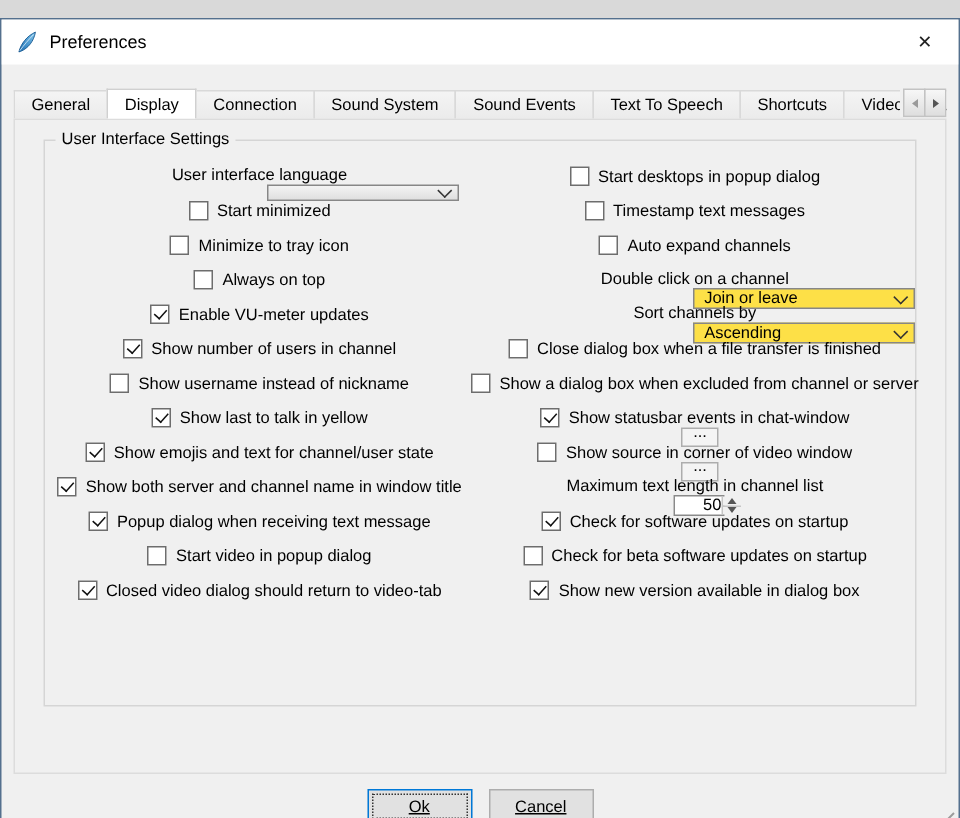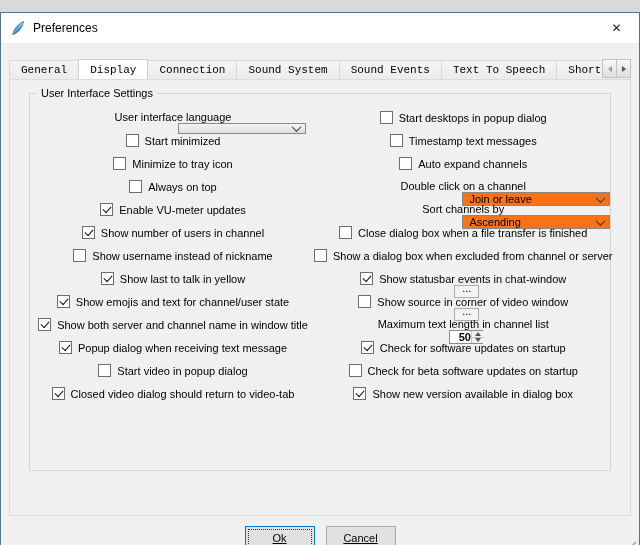--- a/index.html
+++ b/index.html
@@ -11,21 +11,21 @@
   }
   
   .titlebar { height:30px; background:#ffffff; display:flex; align-items:center; padding-left:9px; }
   .app-icon { width:16px; height:16px; margin-right:7px; flex:none; }
   .win-title { font-size:12px; }
   .close-btn { margin-left:auto; width:45px; height:30px; display:flex; align-items:center; justify-content:center;
                font-size:12px; color:#222; cursor:default; }
   
   .tabbar { position:relative; margin:15px 8px 0; height:21px; display:flex; align-items:flex-end; overflow:hidden; z-index:2; }
   .tab { height:19px; padding:3px 11px 0; background:linear-gradient(#f4f4f4,#ebebeb);
-         border:1px solid #d9d9d9; border-bottom:none; white-space:nowrap;font-family:Liberation Mono, monospace; }
+         border:1px solid #d9d9d9; border-bottom:none; white-space:nowrap; }
   .tab + .tab { margin-left:-1px; }
   .tab.active { height:21px; padding-top:4px; background:#fff; border:1px solid #d0d0d0; border-bottom:1px solid #fff;
                 margin-bottom:-1px; position:relative; z-index:3; }
   .tabscroll { position:absolute; right:0; bottom:1px; display:flex; z-index:4; background:#f0f0f0; padding-left:2px; }
   .tabscroll .sc { width:15px; height:19px; border:1px solid #c3c3c3; background:linear-gradient(#f7f7f7,#dedede);
                    display:flex; align-items:center; justify-content:center; }
   .tabscroll .sc + .sc { margin-left:-1px; }
   .tri-l { width:0; height:0; border-top:3px solid transparent; border-bottom:3px solid transparent; border-right:4px solid #9a9a9a; }
   .tri-r { width:0; height:0; border-top:3px solid transparent; border-bottom:3px solid transparent; border-left:4px solid #555; }
   
@@ -38,34 +38,34 @@
   .row { height:23px; display:flex; align-items:center; white-space:nowrap;flex-direction:column; }
   .txt { white-space:nowrap; }
   
   .cb { display:flex; align-items:center; cursor:default; }
   .cb .box { width:13px; height:13px; border:1px solid #6d6d6d; background:#fff; position:relative; flex:none; margin-right:6px; }
   .cb[data-checked="true"] .box::after {
     content:""; position:absolute; left:2px; top:2px; width:7px; height:4px;
     border-left:1.6px solid #111; border-bottom:1.6px solid #111; transform:rotate(-48deg);
   }
   
-  .combo { height:21px; border:1px solid #878787; background:#f97316; display:flex; align-items:center; }
+  .combo { height:21px; border:1px solid #878787; background:#fde047; display:flex; align-items:center; }
   .combo .val { flex:1; padding-left:6px; overflow:hidden; white-space:nowrap; }
   .combo .chev { width:17px; display:flex; align-items:center; justify-content:center; flex:none; }
   .combo .chev::after { content:""; width:6px; height:6px; border-right:1.4px solid #333; border-bottom:1.4px solid #333;
                         transform:rotate(45deg) translate(-1px,-1px); }
   .combo.gray { background:linear-gradient(#f3f3f3,#dfdfdf); }
   .combo.w128 { width:128px; margin-left:auto; margin-right:2px; }
   .combo.w148 { width:148px; margin-left:auto; margin-right:2px; }
   
   .dots { width:25px; height:19px; margin-left:7px; border:1px solid #adadad; background:#f4f4f4;
           font-family:inherit; font-size:11px; line-height:5px; padding:0 0 6px; color:#000; }
   
   .spin { display:flex; width:34px; height:20px; border:1px solid #8a8a8a; background:#fff; margin-left:5px; }
-  .spin .sval { flex:1; display:flex; align-items:center; padding-left:9px;font-weight:bold; }
+  .spin .sval { flex:1; display:flex; align-items:center; padding-left:19px; }
   .spin .btns { width:13px; display:flex; flex-direction:column; border-left:1px solid #c5c5c5; flex:none; }
   .spin .sb { flex:1; background:#f0f0f0; display:flex; align-items:center; justify-content:center; }
   .spin .sb + .sb { border-top:1px solid #c5c5c5; }
   .tri-up { width:0; height:0; border-left:3px solid transparent; border-right:3px solid transparent; border-bottom:4px solid #555; }
   .tri-dn { width:0; height:0; border-left:3px solid transparent; border-right:3px solid transparent; border-top:4px solid #555; }
   
   .footer { position:absolute; left:0; right:0; bottom:0; height:38px; display:flex; justify-content:center;
             gap:11px; padding-top:8px; }
   .btn { width:70px; height:23px; background:#e1e1e1; border:1px solid #adadad; font-family:inherit; font-size:11px;
          display:flex; align-items:center; justify-content:center; color:#000; padding:0; }

